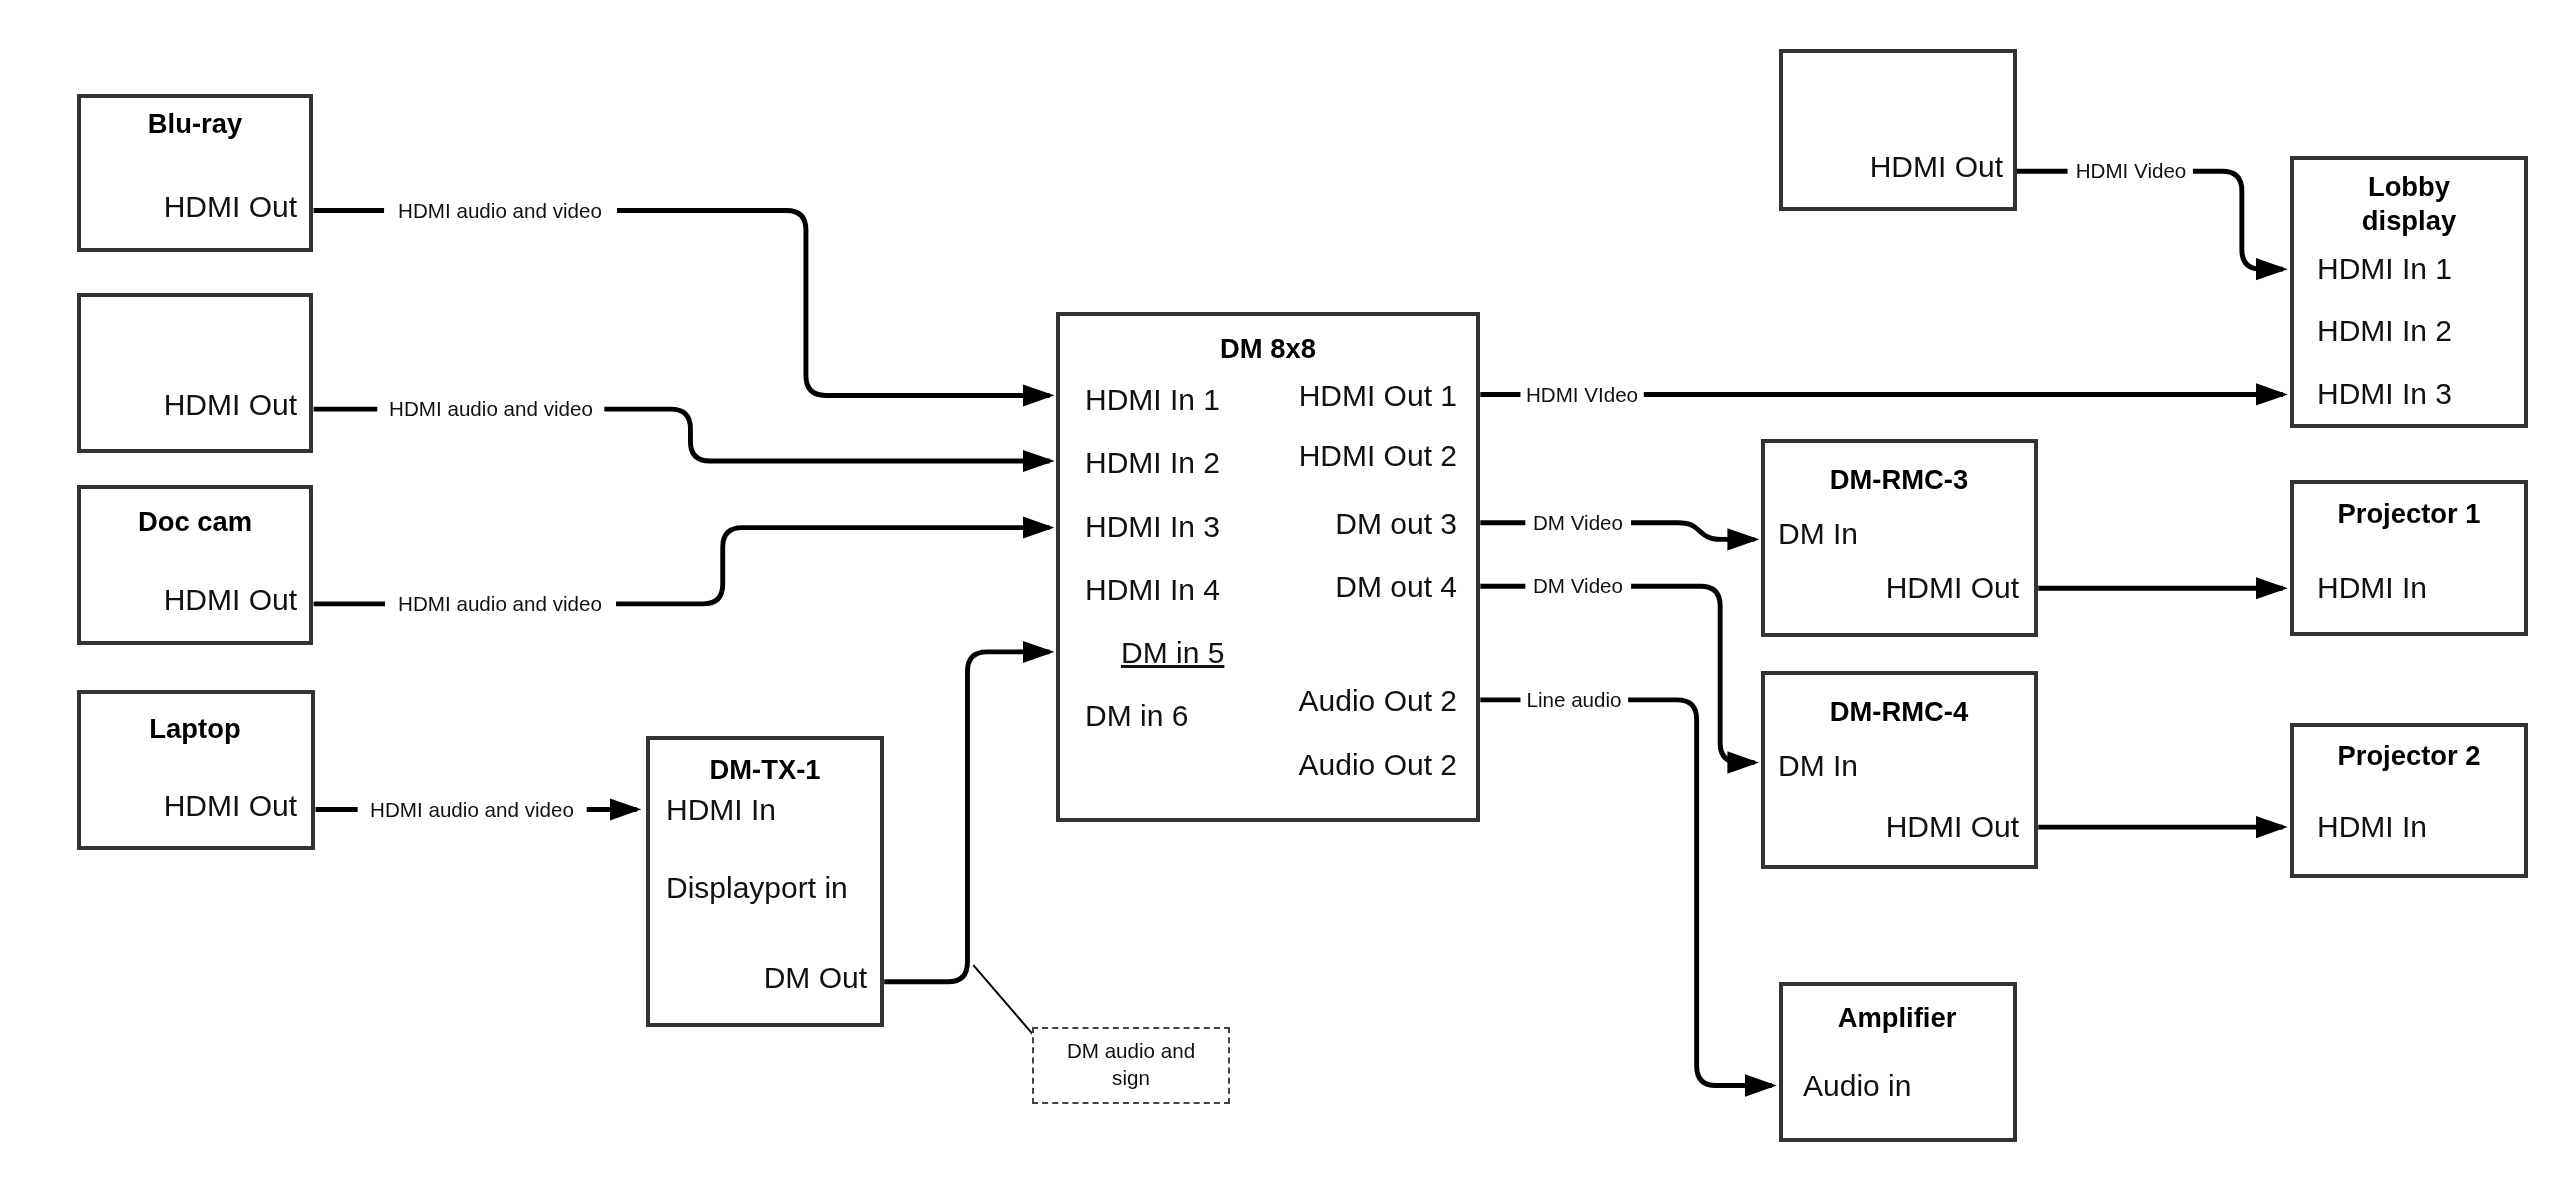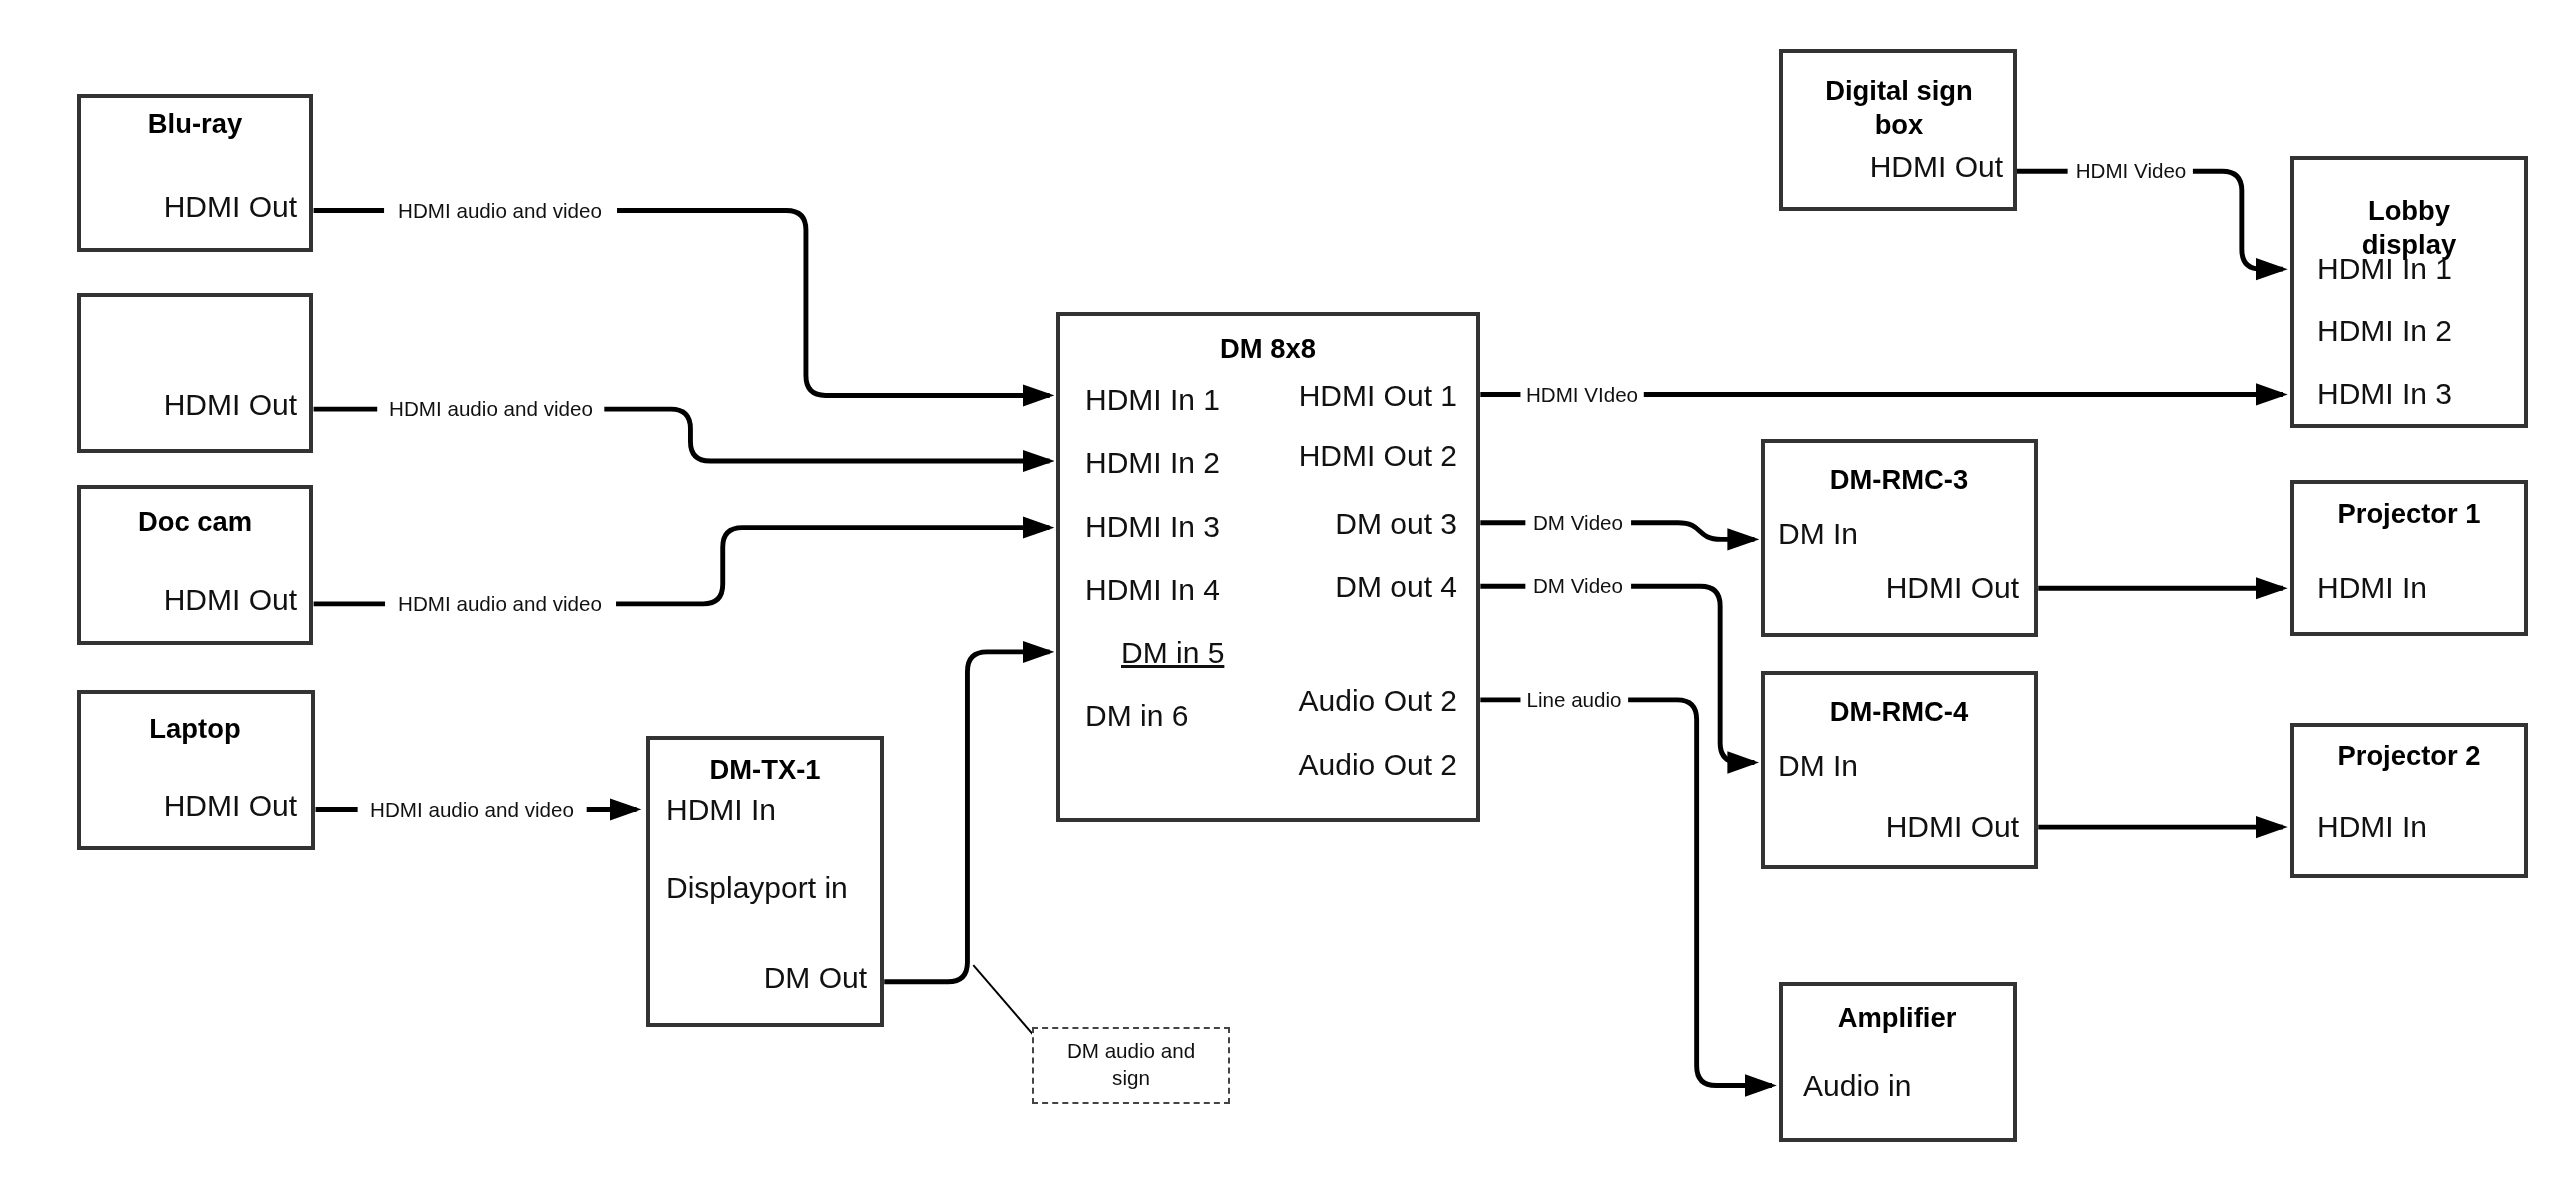--- a/index.html
+++ b/index.html
@@ -111,22 +111,21 @@
   <div class="box" style="left:1761px;top:671px;width:277px;height:198px;"></div>
   <div class="box" style="left:2290px;top:723px;width:238px;height:155px;"></div>
   <div class="box" style="left:1779px;top:982px;width:238px;height:160px;"></div>
   <div class="box dashed" style="left:1032px;top:1027px;width:198px;height:77px;"></div>
 
   <div class="t" style="left:195px;top:124px;">Blu-ray</div>
   <div class="t" style="left:195px;top:522px;">Doc cam</div>
   <div class="t" style="left:195px;top:729px;">Laptop</div>
   <div class="t" style="left:765px;top:770px;">DM-TX-1</div>
   <div class="t" style="left:1268px;top:349px;">DM 8x8</div>
-  <div class="t" style="left:1899px;top:108px;width:186px;">Digital sign box</div>
-  <div class="t" style="left:2409px;top:228px;width:147px;text-align:center;">Lobby display</div>
+  <div class="t" style="left:2409px;top:204px;width:147px;text-align:center;">Lobby display</div>
   <div class="t" style="left:1899px;top:480px;">DM-RMC-3</div>
   <div class="t" style="left:2409px;top:514px;">Projector 1</div>
   <div class="t" style="left:1899px;top:712px;">DM-RMC-4</div>
   <div class="t" style="left:2409px;top:756px;">Projector 2</div>
   <div class="t" style="left:1897px;top:1018px;">Amplifier</div>
 
   <div class="p" style="right:2279px;top:207px;">HDMI Out</div>
   <div class="p" style="right:2279px;top:405px;">HDMI Out</div>
   <div class="p" style="right:2279px;top:600px;">HDMI Out</div>
   <div class="p" style="right:2279px;top:806px;">HDMI Out</div>

